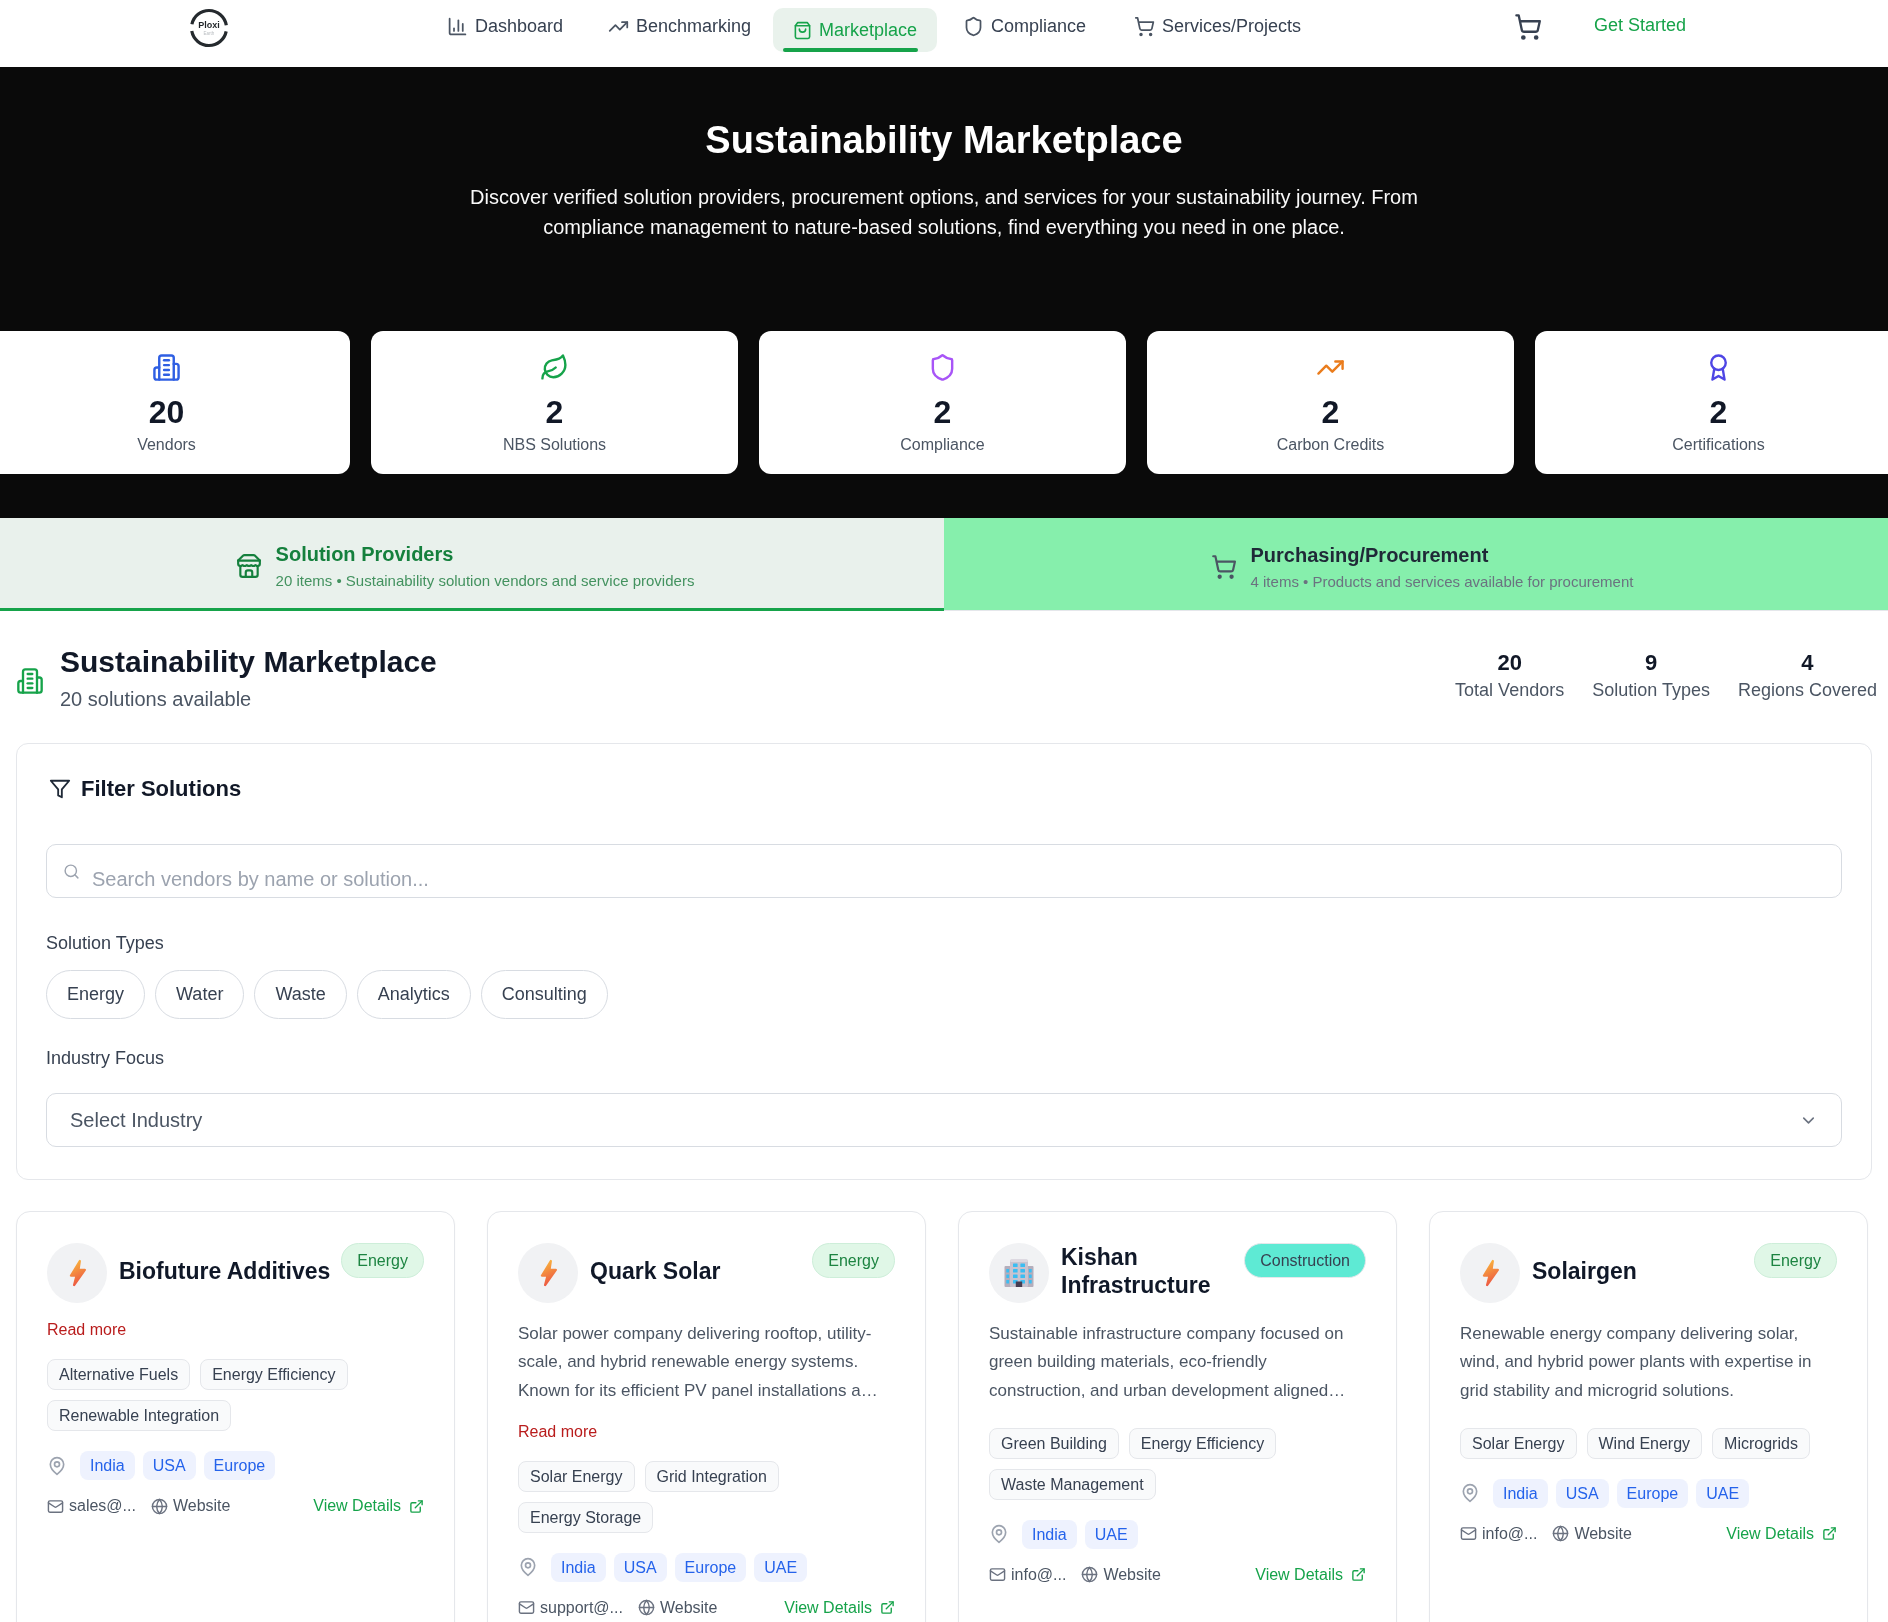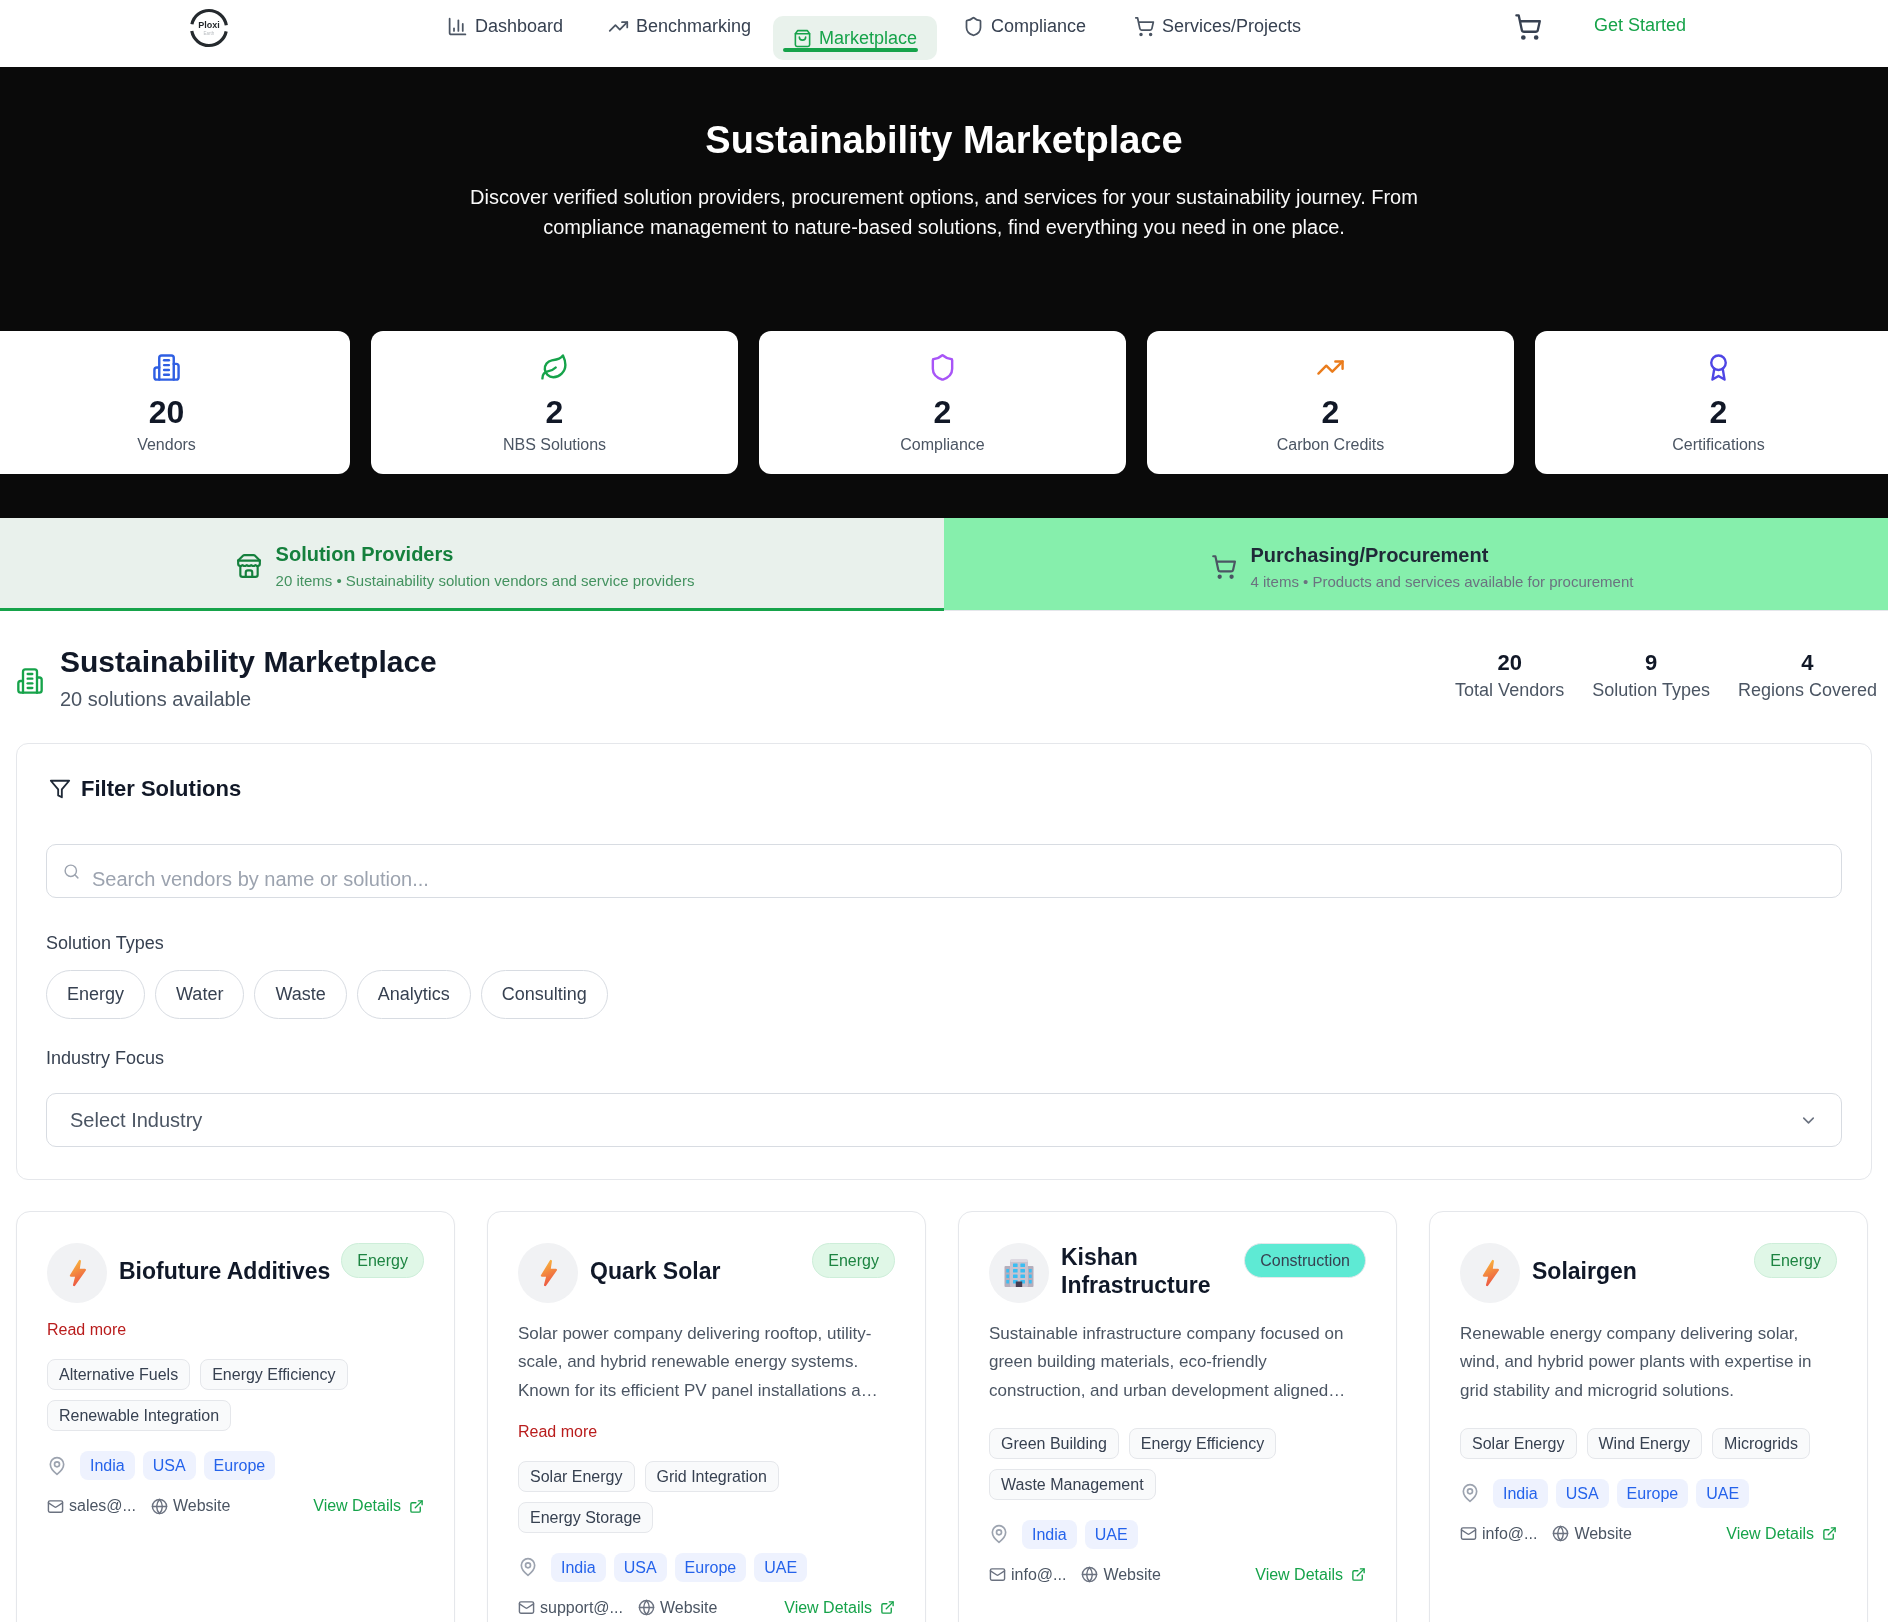--- a/index.html
+++ b/index.html
@@ -4,21 +4,21 @@
 <style>
 * { margin:0; padding:0; box-sizing:border-box; }
 html,body { width:1888px; overflow-x:hidden; background:#fff; font-family:"Liberation Sans", sans-serif; }
 svg { display:block; }
 
 
 .nav { position:relative; height:67px; background:#fff; }
 .logo { position:absolute; left:188px; top:7px; width:42px; height:42px; }
 .nitem { position:absolute; display:flex; align-items:center; gap:7px; color:#374151; font-size:18px; top:0; height:52px; }
 .nitem svg { color:#4b5563; }
-.nitem.mp { background:#e9f2ec; color:#16a34a; border-radius:10px; padding:0 20px; top:16px; height:44px; }
+.nitem.mp { background:#e9f2ec; color:#16a34a; border-radius:10px; padding:0 20px; top:8px; height:44px; }
 .nitem.mp svg { color:#16a34a; }
 .mp-underline { position:absolute; left:783px; top:48px; width:135px; height:4px; background:#16a34a; border-radius:2px; }
 .nav-cart { position:absolute; left:1514px; top:13px; color:#374151; }
 .getstarted { position:absolute; left:1594px; top:15px; color:#16a34a; font-size:18px; }
 
 
 .hero { background:#0a0a0a; height:451px; color:#fff; overflow:hidden; }
 .hero h1 { text-align:center; font-size:38px; line-height:46px; font-weight:bold; padding-top:50px; }
 .hero .sub { width:990px; margin:19px auto 0; text-align:center; font-size:20px; line-height:30px; color:#fafafa; }
 .stats-row { display:flex; gap:21px; margin:89px 0 0 -17px; width:1923px; }

